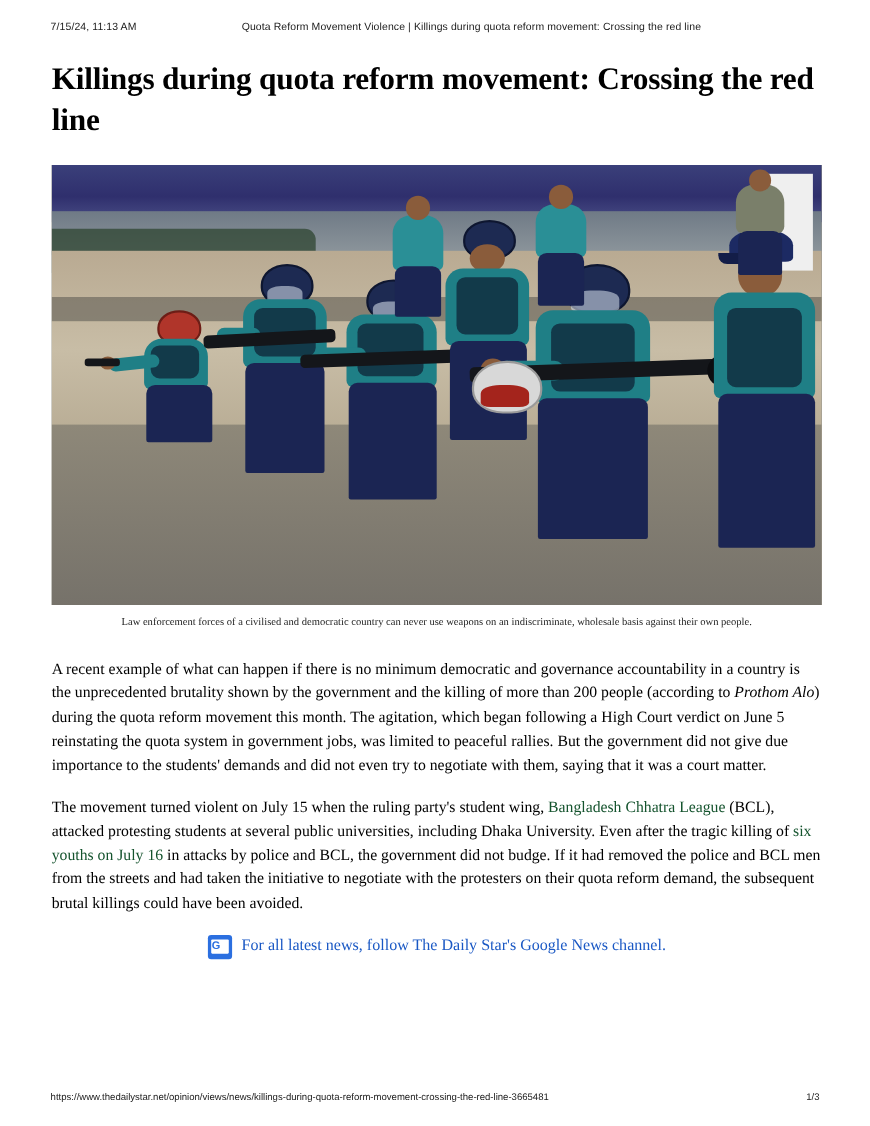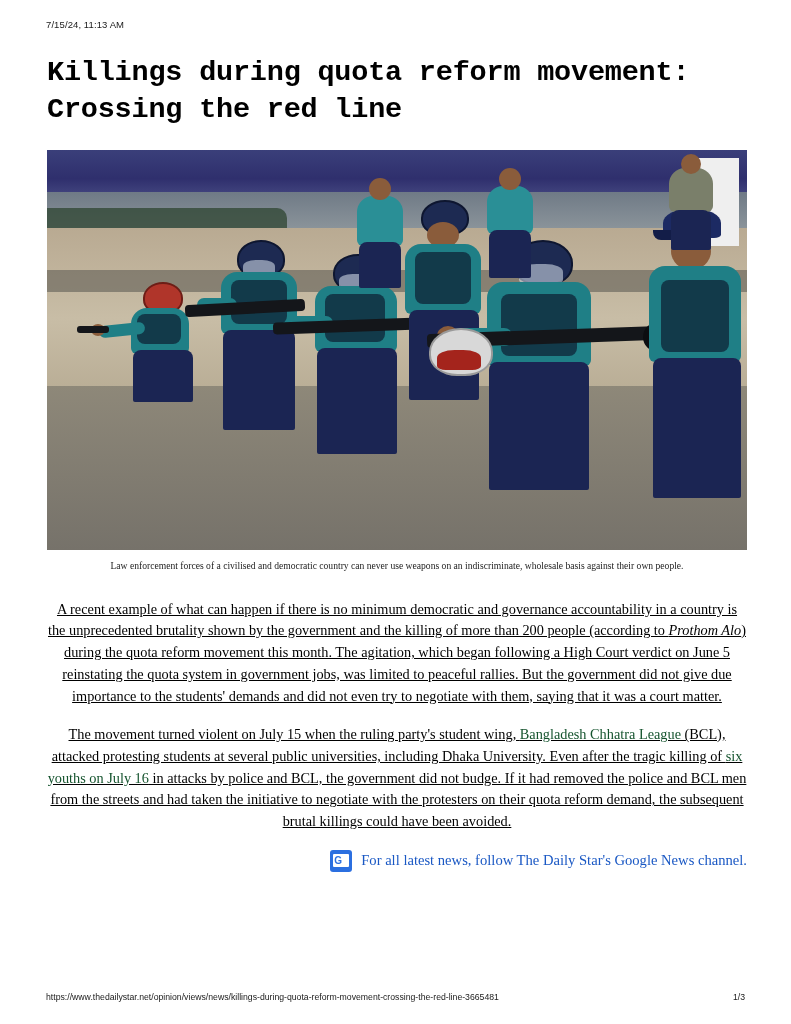--- a/index.html
+++ b/index.html
@@ -36,21 +36,21 @@
     width: 150px;
     flex: none;
   }
   .print-header .hdr-title {
     flex: 1;
     text-align: center;
     padding-right: 84px;
   }
   
   .headline {
-    font-family: Liberation Mono, monospace;
+    font-family: Liberation Serif, serif;
     font-size: 28.5px;
     font-weight: bold;
     line-height: 1.30;
     letter-spacing: -0.2px;
     margin-top: 24px;
     margin-left: 1px;
   }
   
   .photo-wrap {
     margin-top: 22px;
@@ -179,37 +179,36 @@
     color: #222;
     text-align: center;
   }
   
   .body-copy {
     margin-top: 26px;
     margin-left: 1px;
     width: 700px;
     font-size: 14.3px;
     line-height: 1.52;
-    text-align: center;
-    text-decoration: underline;
+    text-align: left;
   }
   .body-copy p { margin: 0 0 17px 0; }
   .body-copy em { font-style: italic; }
   .link {
     color: #14532d;
     text-decoration: none;
   }
   
   .promo {
     margin-top: 14px;
     margin-left: 1px;
     width: 700px;
     display: flex;
     align-items: center;
-    justify-content: flex-end;
+    justify-content: center;
     gap: 9px;
   }
   .gnews-icon {
     width: 22px; height: 22px;
     background: #2b6fe0;
     border-radius: 3px;
     position: relative;
     flex: none;
   }
   .gnews-icon:before {
@@ -248,20 +247,21 @@
   .footer .url { flex: 1; }
   .footer .pg { flex: none; }
 </style>
 </head>
 <body>
 
 <div class="page">
 
   <div class="print-header">
     <span class="hdr-date">7/15/24, 11:13 AM</span>
+    <span class="hdr-title">Quota Reform Movement Violence | Killings during quota reform movement: Crossing the red line</span>
   </div>
 
   <h1 class="headline">Killings during quota reform movement: Crossing the red line</h1>
 
   <div class="photo-wrap">
     <div class="photo">
       <div class="ph-band-top"></div>
       <div class="ph-band-wall"></div>
       <div class="ph-green"></div>
       <div class="ph-ground"></div>

